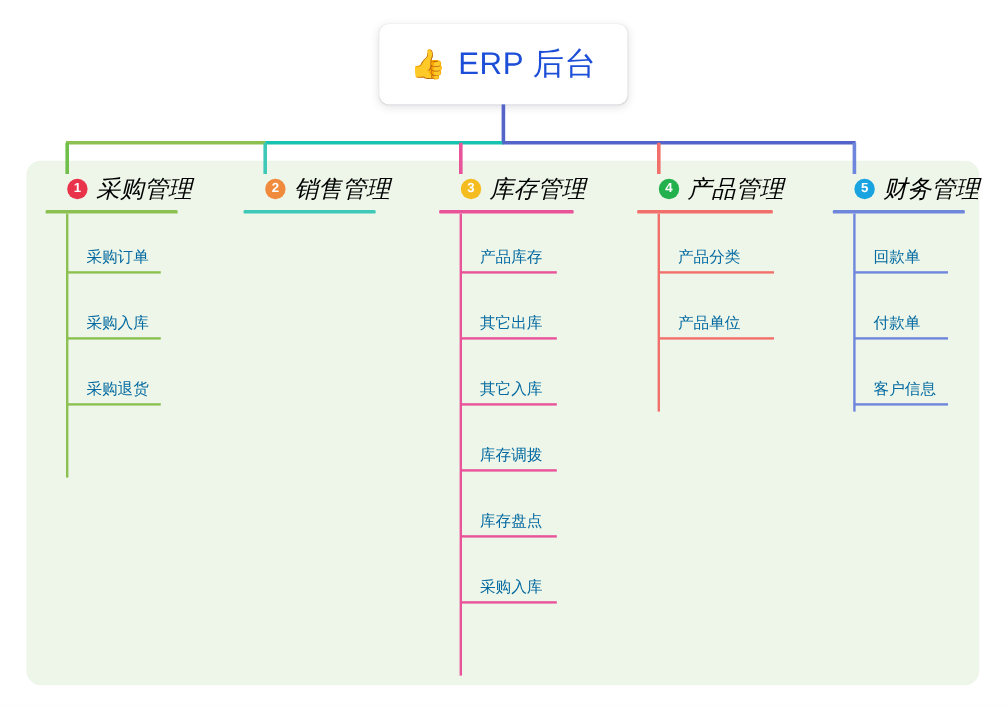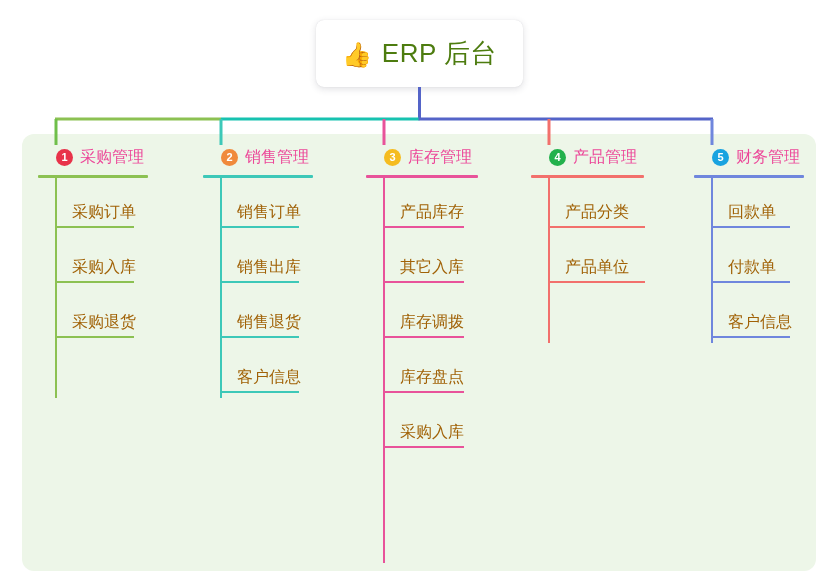--- a/index.html
+++ b/index.html
@@ -39,21 +39,21 @@
     box-sizing: border-box;
   }
   #root-card .thumb {
     font-size: 24px;
     line-height: 1;
     display: inline-block;
     transform: translateY(1px);
   }
   #root-card .root-title {
     font-size: 26px;
-    color: #4d7c0f;
+    color: #1d4ed8;
     letter-spacing: 0.5px;
     white-space: nowrap;
   }
 
   
   #panel {
     position: absolute;
     left: 22px;
     top: 134px;
     width: 794px;
@@ -89,23 +89,24 @@
     height: 17px;
     border-radius: 50%;
     color: #ffffff;
     font-size: 11px;
     line-height: 17px;
     text-align: center;
     font-weight: bold;
     flex: 0 0 auto;
   }
   .col-title {
-    font-size: 16px;
-    color: #ec4899;
+    font-size: 20px;
+    color: #000000;
     white-space: nowrap;
+    font-style: italic;
   }
   .head-rule {
     height: 3px;
     margin-top: 5px;
     border-radius: 1px;
   }
 
   
   .leaves {
     position: relative;
@@ -120,22 +121,22 @@
   }
   .leaf {
     position: relative;
     height: 55px;
     box-sizing: border-box;
   }
   .leaf-label {
     position: absolute;
     left: 16px;
     bottom: 10px;
-    font-size: 16px;
-    color: #a16207;
+    font-size: 13px;
+    color: #0369a1;
     white-space: nowrap;
   }
   .leaf-rule {
     position: absolute;
     left: 0;
     bottom: 5px;
     height: 2px;
   }
 </style>
 </head>
@@ -184,53 +185,38 @@
             <div class="leaf-rule" style="width: 78px; background: rgb(140, 193, 82);"></div>
           </div>
         </div>
       </div>
       <div class="column" style="left: 203px; width: 150px;">
         <div class="col-head">
           <span class="badge" style="background: rgb(240, 138, 60);">2</span>
           <span class="col-title">销售管理</span>
         </div>
         <div class="head-rule" style="width: 110px; background: rgb(61, 200, 184);"></div>
-        <div class="leaves">
-          <div class="spine" style="background: rgb(61, 200, 184); height: 220px;"></div>
-          <div class="leaf">
-            <span class="leaf-label">销售订单</span>
-            <div class="leaf-rule" style="width: 78px; background: rgb(61, 200, 184);"></div>
-          </div>
-          <div class="leaf">
-            <span class="leaf-label">销售出库</span>
-            <div class="leaf-rule" style="width: 78px; background: rgb(61, 200, 184);"></div>
-          </div>
-          <div class="leaf">
-            <span class="leaf-label">销售退货</span>
-            <div class="leaf-rule" style="width: 78px; background: rgb(61, 200, 184);"></div>
-          </div>
-          <div class="leaf">
-            <span class="leaf-label">客户信息</span>
-            <div class="leaf-rule" style="width: 78px; background: rgb(61, 200, 184);"></div>
-          </div>
-        </div>
       </div>
       <div class="column" style="left: 366px; width: 150px;">
         <div class="col-head">
           <span class="badge" style="background: rgb(245, 188, 32);">3</span>
           <span class="col-title">库存管理</span>
         </div>
         <div class="head-rule" style="width: 112px; background: rgb(232, 83, 154);"></div>
         <div class="leaves">
           <div class="spine" style="background: rgb(232, 83, 154); height: 385px;"></div>
           <div class="leaf">
             <span class="leaf-label">产品库存</span>
             <div class="leaf-rule" style="width: 80px; background: rgb(232, 83, 154);"></div>
           </div>
           <div class="leaf">
+            <span class="leaf-label">其它出库</span>
+            <div class="leaf-rule" style="width: 80px; background: rgb(232, 83, 154);"></div>
+          </div>
+          <div class="leaf">
             <span class="leaf-label">其它入库</span>
             <div class="leaf-rule" style="width: 80px; background: rgb(232, 83, 154);"></div>
           </div>
           <div class="leaf">
             <span class="leaf-label">库存调拨</span>
             <div class="leaf-rule" style="width: 80px; background: rgb(232, 83, 154);"></div>
           </div>
           <div class="leaf">
             <span class="leaf-label">库存盘点</span>
             <div class="leaf-rule" style="width: 80px; background: rgb(232, 83, 154);"></div>

